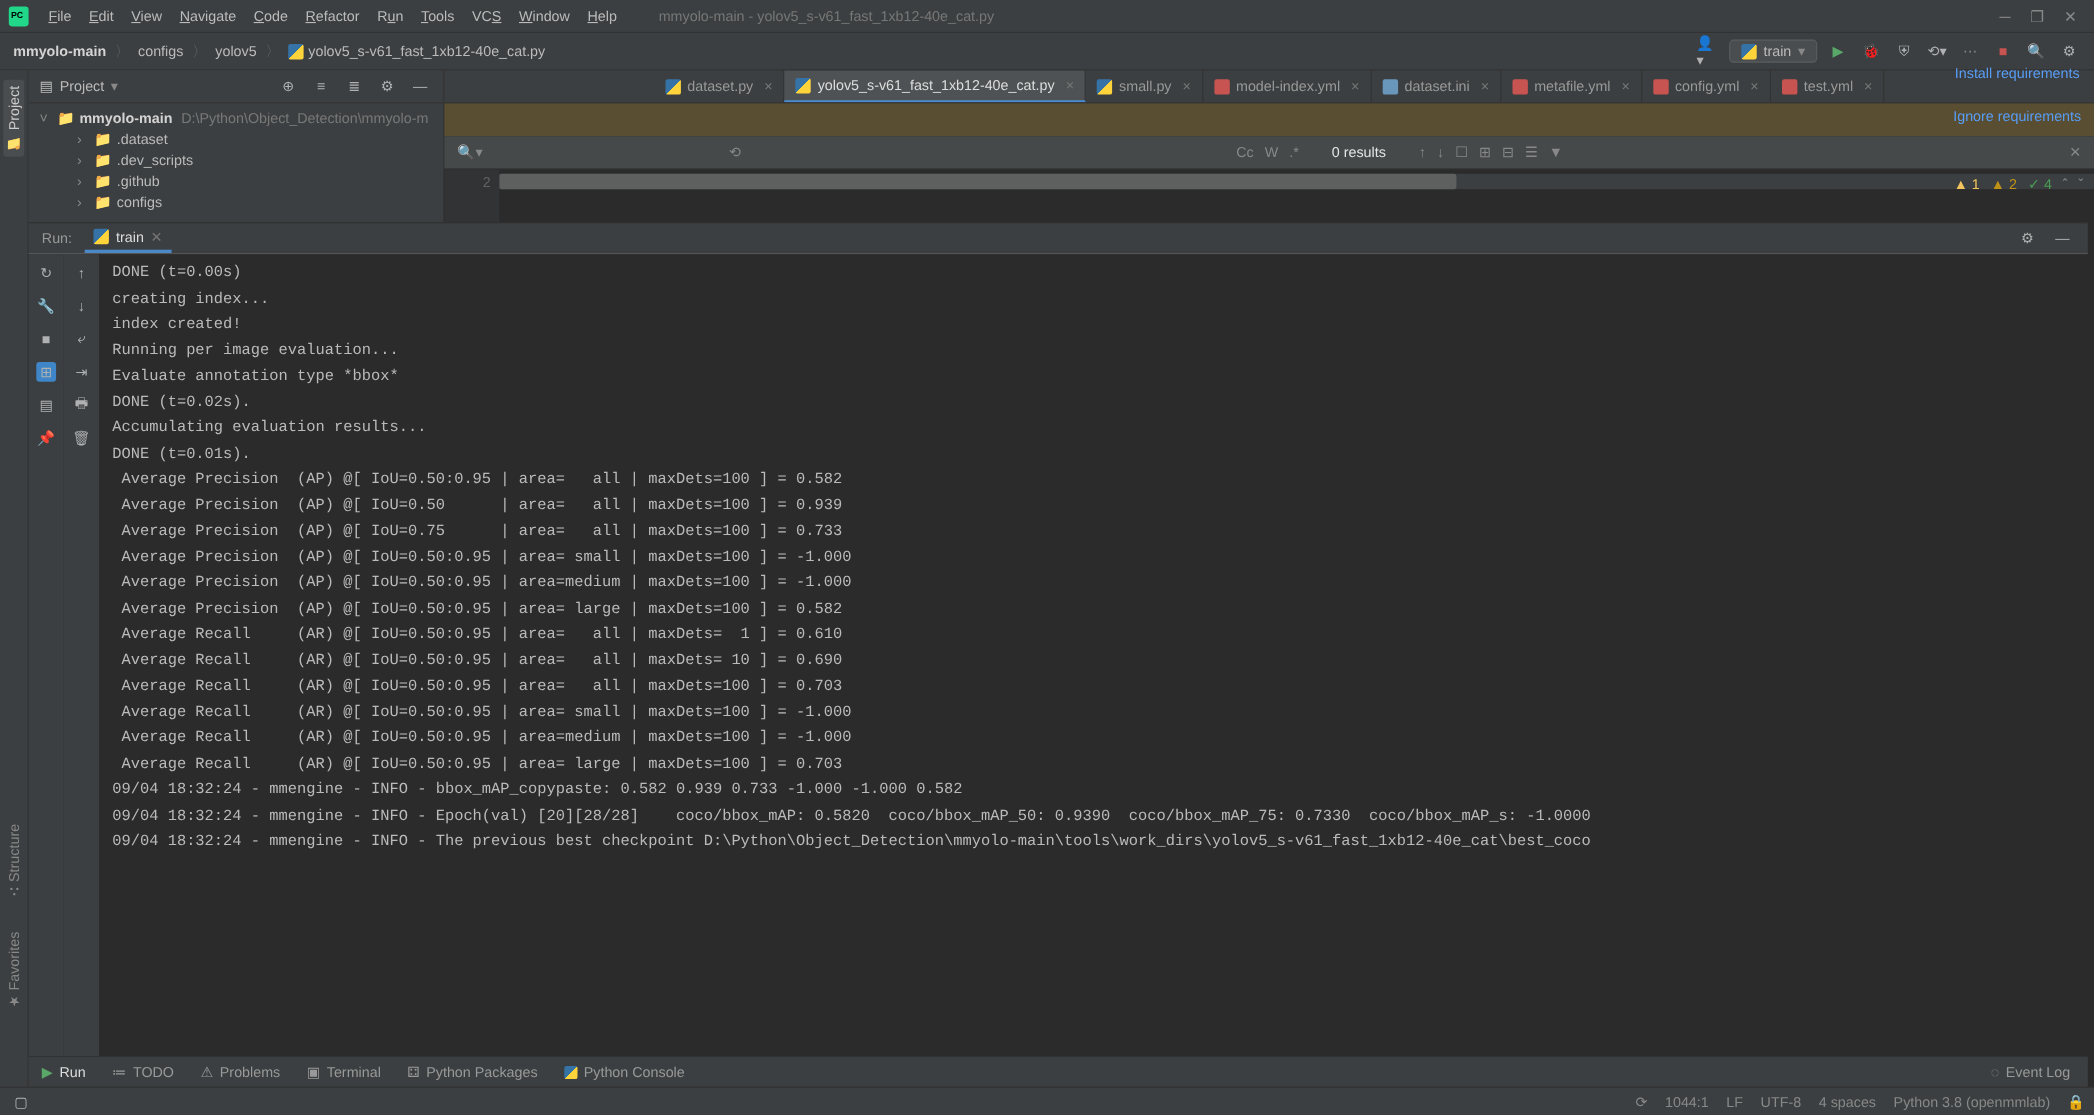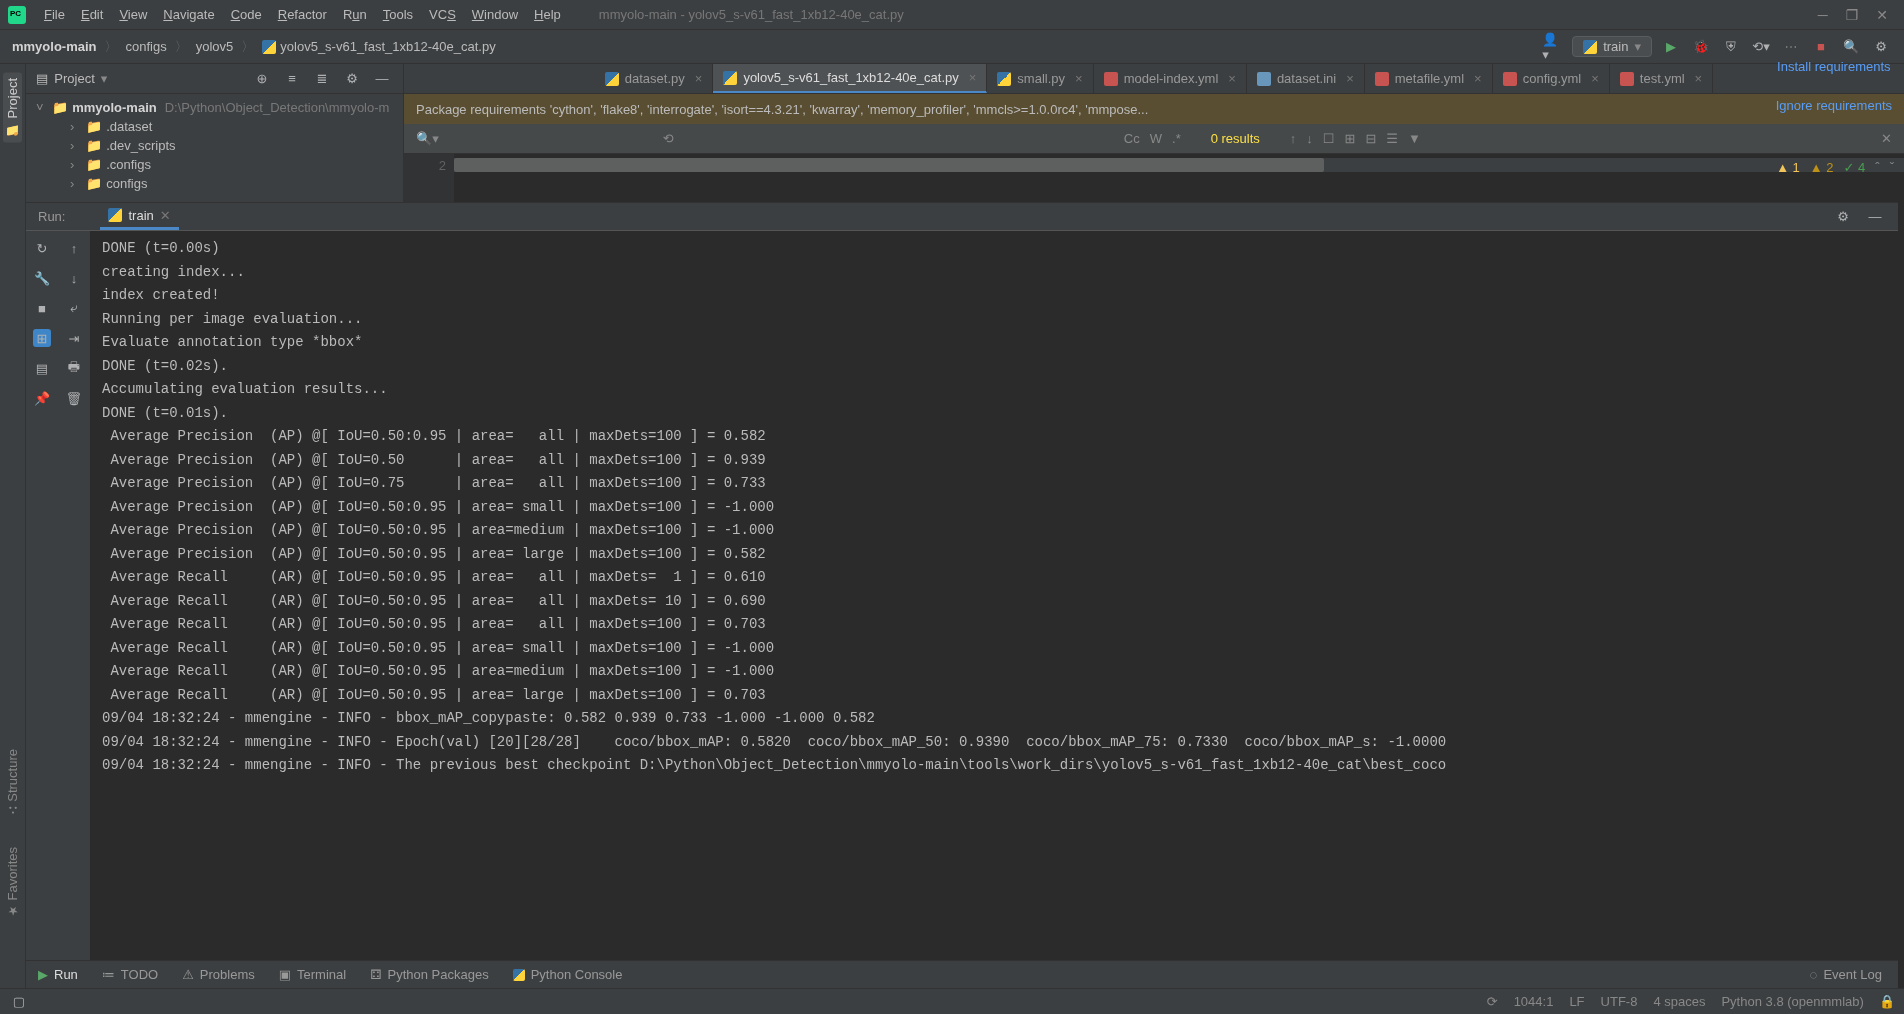--- a/index.html
+++ b/index.html
@@ -53,35 +53,35 @@
 .ficon.yml { background: #c75450; border-radius: 2px; }
 .ficon.ini { background: #6897bb; border-radius: 2px; }
 
 .warn-bar { height: 30px; background: #594e32; display: flex; align-items: center; padding: 0 12px; color: #bbbbbb; gap: 20px; font-size: 12px; }
 .warn-bar .link { color: #589df6; cursor: pointer; }
 .warn-bar .right { margin-left: auto; display: flex; gap: 24px; align-items: center; flex-direction: column; }
 
 .search-bar { height: 30px; background: #45494a; display: flex; align-items: center; padding: 0 12px; gap: 12px; border-bottom: 1px solid #323232; }
 .search-bar .sicon { color: #888; }
 .search-bar .opts { margin-left: auto; display: flex; gap: 10px; color: #888; align-items: center; }
-.search-bar .results { color: #fde047; margin: 16px 20px; }
+.search-bar .results { color: #e5e5e5; margin: 16px 20px; }
 
 .editor-body { flex: 1; background: #2b2b2b; position: relative; display: flex; }
 .gutter { width: 50px; background: #313335; color: #606366; text-align: right; padding: 4px 8px 0 0; font-family: "Consolas", monospace; font-size: 12px; }
 .code-scroll { flex: 1; position: relative; }
 .hscroll { height: 14px; background: #3c3f41; position: relative; margin-top: 4px; }
 .hscroll-thumb { position: absolute; left: 0; width: 60%; height: 100%; background: #5e6060; border-radius: 2px; }
 .inspect { position: absolute; right: 10px; top: 6px; display: flex; gap: 10px; align-items: center; font-size: 12px; }
 .inspect .warn1 { color: #f2c55c; }
 .inspect .warn2 { color: #be9117; }
 .inspect .ok { color: #499c54; }
 .inspect .nav { color: #888; }
 
 .run-panel { position: absolute; left: 26px; right: 6px; top: 202px; bottom: 26px; background: #2b2b2b; border-top: 1px solid #323232; display: flex; flex-direction: column; }
-.run-header { height: 28px; background: #3c3f41; display: flex; align-items: center; padding: 0 12px; border-bottom: 1px solid #555; gap: 23px; }
+.run-header { height: 28px; background: #3c3f41; display: flex; align-items: center; padding: 0 12px; border-bottom: 1px solid #555; }
 .run-header .label { color: #999; margin-right: 12px; }
 .run-tab { display: flex; align-items: center; gap: 6px; padding: 4px 8px; border-bottom: 3px solid #4a88c7; color: #ddd; }
 .run-tab .close { color: #777; }
 .run-header .tools { margin-left: auto; display: flex; gap: 10px; color: #888; }
 .run-body { flex: 1; display: flex; overflow: hidden; }
 .run-toolbar { width: 32px; background: #3c3f41; display: flex; flex-direction: column; align-items: center; padding-top: 8px; gap: 12px; }
 .run-toolbar2 { width: 32px; background: #3c3f41; display: flex; flex-direction: column; align-items: center; padding-top: 8px; gap: 12px; }
 .tb-icon { width: 18px; height: 18px; display: flex; align-items: center; justify-content: center; color: #afb1b3; cursor: pointer; }
 .tb-icon.blue-box { background: #3e86c7; border-radius: 3px; }
 .console { flex: 1; padding: 6px 12px; font-family: "Consolas","Courier New",monospace; font-size: 14px; line-height: 23.5px; color: #bababa; white-space: pre; overflow: hidden; }
@@ -180,21 +180,21 @@
           <span class="name">.dataset</span>
         </div>
       <div class="tree-row child">
           <span class="arrow">›</span>
           <span class="folder">📁</span>
           <span class="name">.dev_scripts</span>
         </div>
       <div class="tree-row child">
           <span class="arrow">›</span>
           <span class="folder">📁</span>
-          <span class="name">.configs</span>
+          <span class="name">.github</span>
         </div>
       <div class="tree-row child">
           <span class="arrow">›</span>
           <span class="folder">📁</span>
           <span class="name">configs</span>
         </div>
     </div>
   </div>
 
   <div class="editor-area">
@@ -234,21 +234,20 @@
           <span>config.yml</span>
           <span class="close">×</span>
         </div>
         <div class="tab">
           <span class="ficon yml"></span>
           <span>test.yml</span>
           <span class="close">×</span>
         </div>
       </div>
     <div class="warn-bar">
-      <span>Package requirements 'cython', 'flake8', 'interrogate', 'isort==4.3.21', 'kwarray', 'memory_profiler', 'mmcls&gt;=1.0.0rc4', 'mmpose...</span>
       <div class="right">
         <span class="link">Install requirements</span>
         <span class="link">Ignore requirements</span>
         <span class="icon-btn">⚙</span>
       </div>
     </div>
     <div class="search-bar">
       <span class="sicon">🔍▾</span>
       <span style="flex:0 0 200px"></span>
       <span class="sicon">⟲</span>

